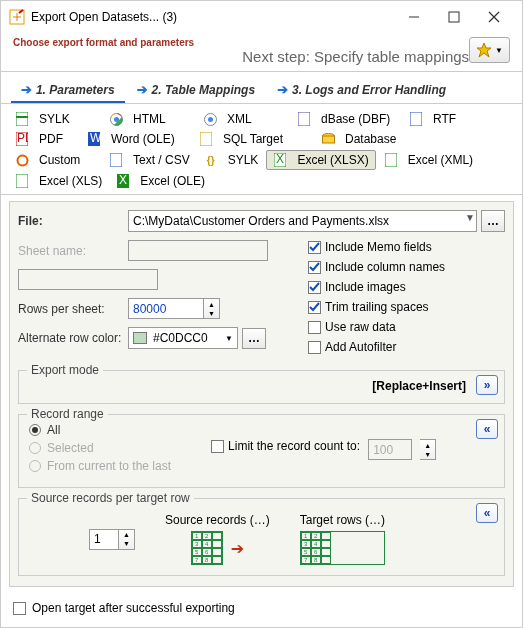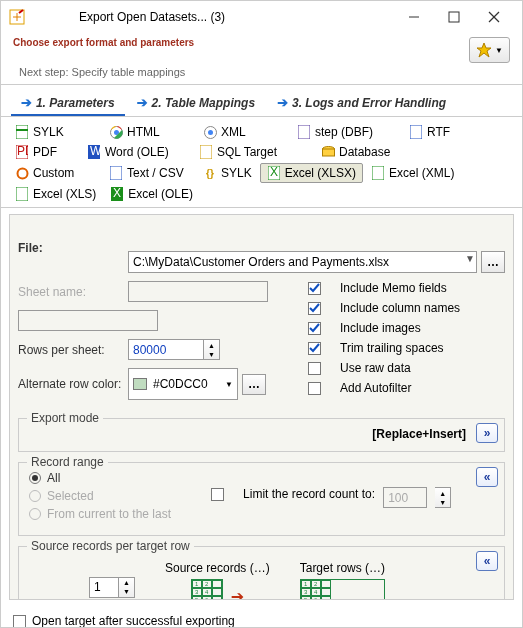--- a/index.html
+++ b/index.html
@@ -1,48 +1,48 @@
 <!DOCTYPE html>
 <html><head>
 <meta charset="utf-8">
 <style>
 * { box-sizing: border-box; margin: 0; padding: 0; font-family: "Segoe UI", Tahoma, sans-serif; font-size: 12px; }
 body { background: #fff; width: 523px; height: 628px; overflow: hidden; border: 1px solid #ccc; }
 .titlebar { height: 32px; display: flex; align-items: center; padding: 0 8px; }
 .titlebar .icon { width: 16px; height: 16px; margin-right: 6px; }
-.titlebar .title { flex: 1; font-size: 12px; margin-left: 48px; }
+.titlebar .title { flex: 1; font-size: 12px; }
 .titlebar .winbtn { width: 40px; height: 28px; display: flex; align-items: center; justify-content: center; color: #333; }
 .header { padding: 4px 12px 6px 12px; display: flex; align-items: flex-start; border-bottom: 1px solid #ccc; }
 .header-text { flex: 1; }
 .header-title { color: #a03020; font-weight: bold; font-size: 10px; }
-.header-sub { color: #666; font-size: 11px; margin-top: 18px; margin-left: 6px; }
+.header-sub { color: #666; font-size: 15px; margin-top: 0; margin-left: 6px; text-align: right; }
 .star-btn { border: 1px solid #aaa; border-radius: 3px; background: linear-gradient(#fdfdfd,#e8e8e8); padding: 4px 6px; display: flex; align-items: center; gap: 3px; }
 .tabs { display: flex; gap: 2px; padding: 6px 10px 0 10px; border-bottom: 1px solid #ccc; }
 .tab { display: flex; align-items: center; gap: 4px; padding: 4px 10px; border-bottom: 2px solid transparent; font-style: italic; font-weight: bold; color: #333; }
 .tab.active { border-bottom: 2px solid #2060c0; }
 .arrow-icon { color: #2070d0; font-size: 13px; font-style: normal;}
 .fmt-grid { padding: 6px 8px 4px 8px; display: flex; flex-wrap: wrap; gap: 2px 2px; border-bottom: 1px solid #ccc; }
-.fmt { display: flex; align-items: center; gap: 4px; padding: 2px 6px; min-width: 92px; }
+.fmt { display: flex; align-items: center; gap: 10px; padding: 2px 6px; min-width: 92px; }
 .fmt .fic { width: 14px; height: 14px; display:inline-flex; align-items:center; justify-content:center; font-size:10px;}
 .fmt.sel { background: #e8e8d8; border: 1px solid #999; border-radius: 2px;}
 .panel { margin: 6px 8px; border: 1px solid #ccc; background: #f5f5f0; height: 386px; overflow-y: scroll; padding: 8px 8px; }
 .row { display: flex; align-items: center; margin-bottom: 8px; }
 .lbl { width: 110px; color: #555; }
 .lbl.dis { color: #aaa; }
 .inp { border: 1px solid #999; background: #fff; height: 21px; padding: 0 4px; }
 .inp.dis { background: #f5f5f0;}
-.filebox { flex: 1; display: flex; margin-top: 28px; }
+.filebox { flex: 1; display: flex; }
 .filebox .combo { flex: 1; position: relative; }
 .filebox .combo .v { border:1px solid #999; height:22px; line-height:20px; padding:0 18px 0 4px; background:#fff; }
 .filebox .combo .dd { position:absolute; right:2px; top:2px; font-size:10px; color:#555;}
 .dots { width:24px; height:22px; border:1px solid #999; background:linear-gradient(#fff,#e8e8e8); margin-left:4px; text-align:center; line-height:20px; font-weight:bold;}
 .twocol { display:flex; gap: 20px; }
 .colL { width: 270px; }
 .colR { flex:1; }
-.chk { display:flex; align-items:center; gap:19px; margin-bottom:6px; }
+.chk { display:flex; align-items:center; gap:4px; margin-bottom:6px; }
 .chk svg { flex:none; }
 fieldset { border:1px solid #ccc; margin: 10px 0; padding: 8px 10px 10px 10px; position:relative;}
 legend, .fs-title { position:absolute; top:-8px; left:8px; background:#f5f5f0; padding:0 4px; color:#444;}
 .expand { position:absolute; right:6px; top:4px; width:22px; height:20px; border:1px solid #5a7abf; border-radius:3px; background:linear-gradient(#fff,#e8eefb); color:#2040a0; font-weight:bold; display:flex; align-items:center; justify-content:center;}
 .radio { display:flex; align-items:center; gap:6px; margin-bottom:4px; color:#333;}
 .radio.dis { color:#aaa;}
 .rdot { width:12px; height:12px; border:1px solid #777; border-radius:50%; display:inline-flex; align-items:center; justify-content:center;}
 .rdot.on::after { content:""; width:6px; height:6px; background:#333; border-radius:50%;}
 .spr { display:flex; flex-direction:column; justify-content:center; border:1px solid #999; border-left:0; width:16px; height:21px; background:linear-gradient(#fff,#eee);}
 .spr span{font-size:7px; text-align:center; line-height:9px;}
@@ -141,21 +141,21 @@
         </svg>
       </span>
       <span>XML</span>
     </div>
   <div class="fmt" style="min-width:110px">
       <span class="fic">
         <svg width="12" height="14">
           <rect width="12" height="14" fill="#fff" stroke="#5a3fa0"></rect>
         </svg>
       </span>
-      <span>step (DBF)</span>
+      <span>dBase (DBF)</span>
     </div>
   <div class="fmt" style="min-width:70px">
       <span class="fic">
         <svg width="12" height="14">
           <rect width="12" height="14" fill="#fff" stroke="#2050c0"></rect>
         </svg>
       </span>
       <span>RTF</span>
     </div>
   <div class="fmt" style="min-width:70px">
@@ -273,21 +273,21 @@
       <div class="row">
           <div class="lbl" style="color:#333">Rows per sheet:</div>
           <input class="inp" style="width: 76px; color: rgb(16, 64, 192);" value="80000">
           <div class="spr">
             <span>▲</span>
             <span>▼</span>
           </div>
         </div>
       <div class="row">
           <div class="lbl" style="color:#333">Alternate row color:</div>
-        <div style="display:flex;align-items:center;border:1px solid #999;height:32px;background:#fff;padding:0 4px;width:110px">
+        <div style="display:flex;align-items:center;border:1px solid #999;height:22px;background:#fff;padding:0 4px;width:110px">
           <span style="width:14px;height:12px;border:1px solid #777;margin-right:6px;background:#C0DCC0"></span>
           <span>#C0DCC0</span>
           <span style="margin-left:auto;font-size:8px">▼</span>
         </div>
         <div class="dots" style="height:21px;line-height:19px">…</div>
       </div>
     </div>
     <div class="colR">
       <div id="opts">
           <div class="chk">

